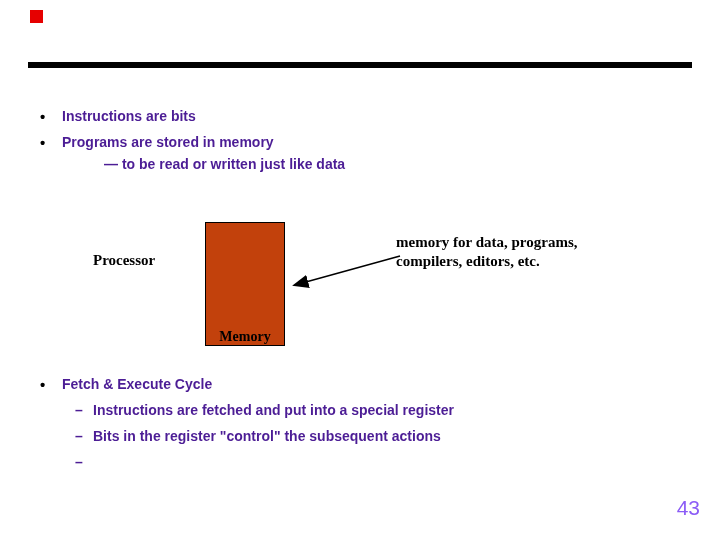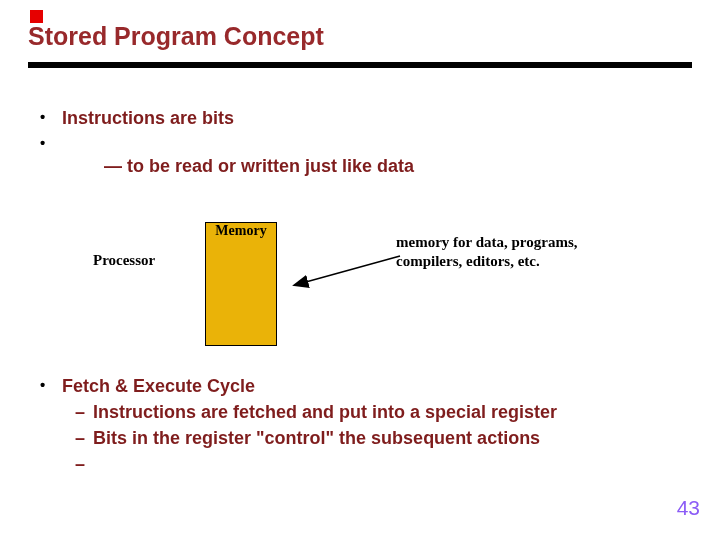--- a/index.html
+++ b/index.html
@@ -14,36 +14,36 @@
   .abs{position:absolute;}
   #red-square{left:30px;top:10px;width:13px;height:13px;background:#e60000;}
   #title{
     left:28px;top:22px;
     font-size:25px;font-weight:bold;
     color:#98292b;
     letter-spacing:0px;
     white-space:nowrap;
   }
   #rule{left:28px;top:62px;width:664px;height:6px;background:#000;}
-  .body-text{font-size:18px;font-weight:bold;color:#7f1d1d;white-space:nowrap;}
+  .body-text{font-size:14px;font-weight:bold;color:#4c1d95;white-space:nowrap;}
   .marker{font-size:15px;font-weight:bold;color:#000;}
   #b1-marker{left:40px;top:108px;}
   #b1-text{left:62px;top:108px;}
   #b2-marker{left:40px;top:134px;}
   #b2-text{left:62px;top:134px;}
   #b2-sub{left:104px;top:156px;}
   #processor-label{
     left:93px;top:252px;
     font-family:"Liberation Serif", serif;
     font-size:15px;font-weight:bold;white-space:nowrap;
   }
   #memory-box{
-    left:205px;top:222px;width:72px;height:124px;
-    border:1.5px solid #000;background:#eab308;
-    display:flex;align-items:flex-start;justify-content:center;
+    left:205px;top:222px;width:80px;height:124px;
+    border:1.5px solid #000;background:#c2410c;
+    display:flex;align-items:flex-end;justify-content:center;
     box-sizing:border-box;
   }
   #memory-label{
     font-family:"Liberation Serif", serif;
     font-size:14px;font-weight:bold;
   }
   #annotation{
     left:396px;top:233px;width:228px;
     font-family:"Liberation Serif", serif;
     font-size:15px;font-weight:bold;
@@ -62,28 +62,28 @@
     font-size:21px;color:#8b5cf6;
   }
 </style>
 </head>
 <body>
 
 <div id="slide">
 
   <div class="abs" id="red-square" style="background: rgb(230, 0, 0);"></div>
 
-  <div class="abs" id="title" style="color: rgb(152, 41, 43);">Stored Program Concept</div>
 
   <div class="abs" id="rule"></div>
 
   <div class="abs marker" id="b1-marker">•</div>
   <div class="abs body-text" id="b1-text">Instructions are bits</div>
 
   <div class="abs marker" id="b2-marker">•</div>
+  <div class="abs body-text" id="b2-text">Programs are stored in memory</div>
   <div class="abs body-text" id="b2-sub">— to be read or written just like data</div>
 
   <div class="abs" id="processor-label">Processor</div>
 
   <div class="abs" id="memory-box">
     <span id="memory-label">Memory</span>
   </div>
 
   <div class="abs" id="annotation">
     <div>memory for data, programs,</div>

